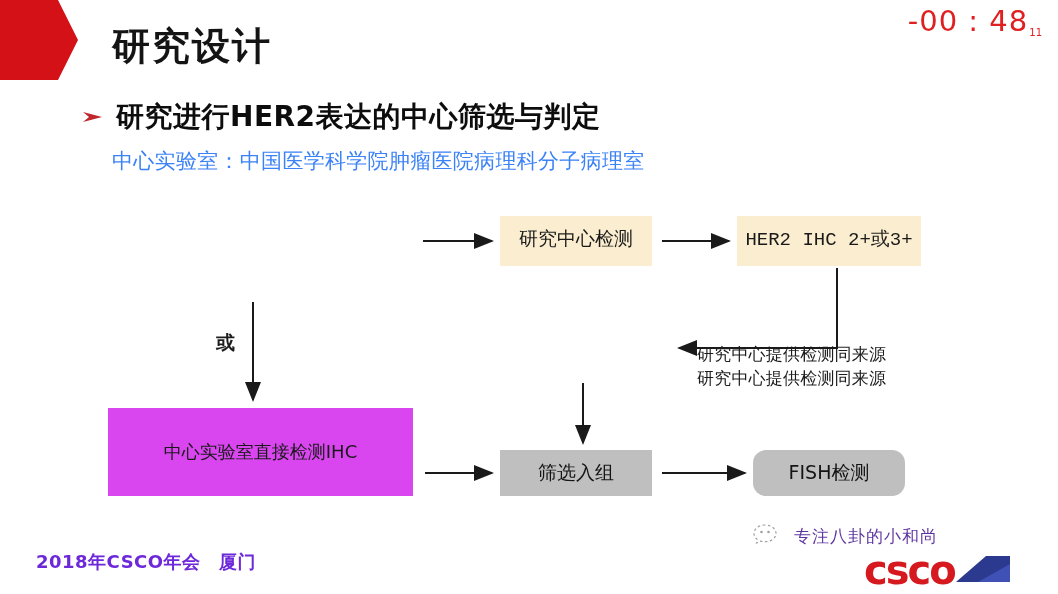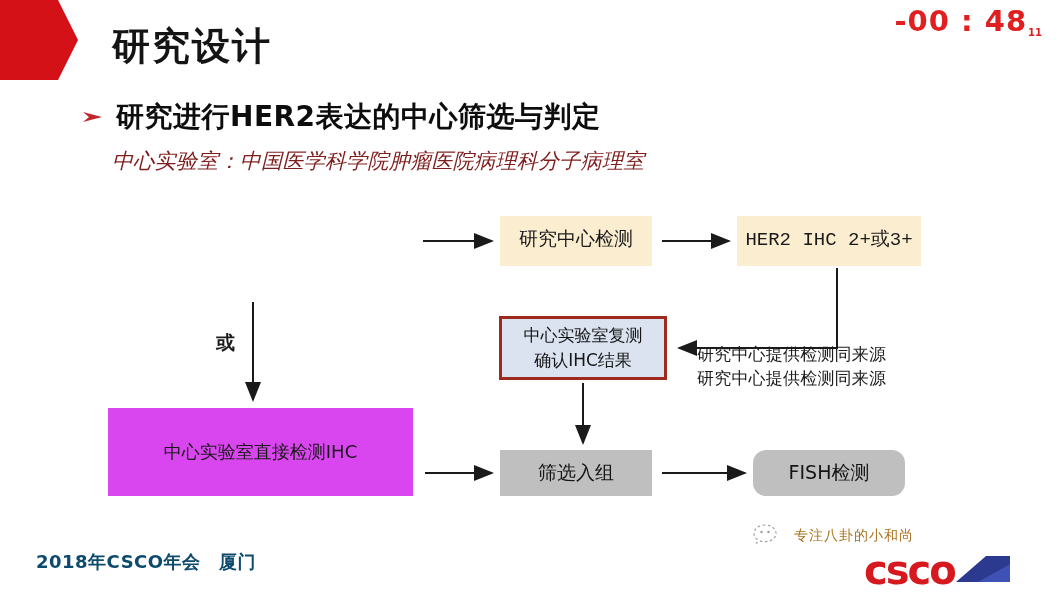--- a/index.html
+++ b/index.html
@@ -28,21 +28,21 @@
     background: #d41116;
     clip-path: polygon(0 0, 58px 0, 78px 40px, 58px 80px, 0 80px);
   }
 
   
   .timer {
     position: absolute;
     right: 16px;
     top: 4px;
     color: #e02020;
-    font-weight: bold;
+    font-weight: normal;
     font-size: 29px;
     letter-spacing: 1px;
     font-family: "DejaVu Sans", "Liberation Sans", sans-serif;
     white-space: nowrap;
   }
   .timer .sub {
     font-size: 10px;
     vertical-align: bottom;
     letter-spacing: 0;
     margin-left: 1px;
@@ -77,23 +77,22 @@
     font-size: 28px;
     font-weight: bold;
     color: #0d0d0d;
     letter-spacing: 0.5px;
   }
   .sub-note {
     position: absolute;
     left: 112px;
     top: 147px;
     font-size: 21px;
-    color: #7f1d1d;
+    color: #3b82f6;
     letter-spacing: 0.3px;
-    font-style: italic;
   }
 
   
   .flow {
     position: absolute;
     left: 0;
     top: 0;
     width: 1058px;
     height: 594px;
   }
@@ -231,42 +230,42 @@
     pointer-events: none;
   }
 
   
   .footer-left {
     position: absolute;
     left: 36px;
     top: 550px;
     font-size: 18px;
     font-weight: bold;
-    color: #0c4a6e;
+    color: #6d28d9;
     letter-spacing: 0.5px;
   }
 
   
   .watermark {
     position: absolute;
     left: 752px;
     top: 522px;
     display: flex;
     align-items: center;
     gap: 8px;
   }
   .wm-icon {
     width: 34px;
     height: 28px;
     flex: 0 0 auto;
     opacity: 0.55;
   }
   .wm-text {
-    font-size: 14px;
-    color: #a16207;
+    font-size: 17px;
+    color: #4c1d95;
     letter-spacing: 1px;
     opacity: 0.9;
   }
   .csco-logo {
     position: absolute;
     left: 860px;
     top: 548px;
     width: 160px;
     height: 44px;
   }
@@ -328,24 +327,20 @@
     <div class="or-label">或</div>
 
     <div class="box box-beige" id="box-center-test">
       <span>研究中心检测</span>
     </div>
 
     <div class="box box-beige" id="box-her2">
       <span>HER2 IHC 2+或3+</span>
     </div>
 
-    <div class="box" id="box-relab">
-      <span>中心实验室复测</span>
-      <span>确认IHC结果</span>
-    </div>
 
     <div class="annotation">
       <div>研究中心提供检测同来源</div>
       <div>研究中心提供检测同来源</div>
     </div>
 
     <div class="box" id="box-direct-ihc">
       <span>中心实验室直接检测IHC</span>
     </div>
 

